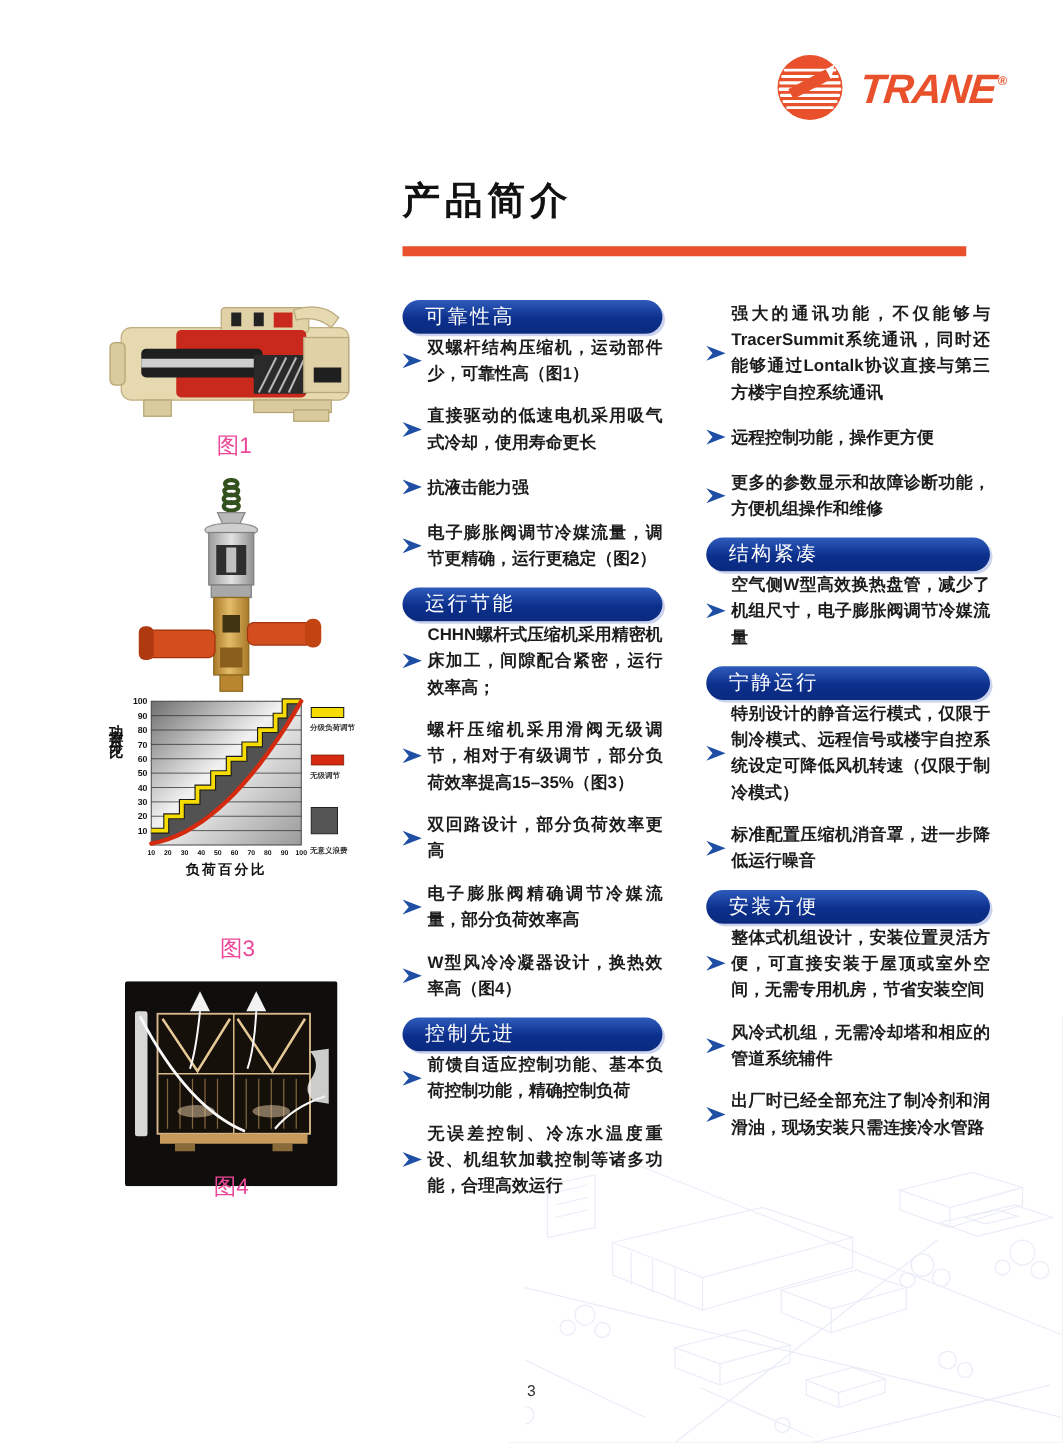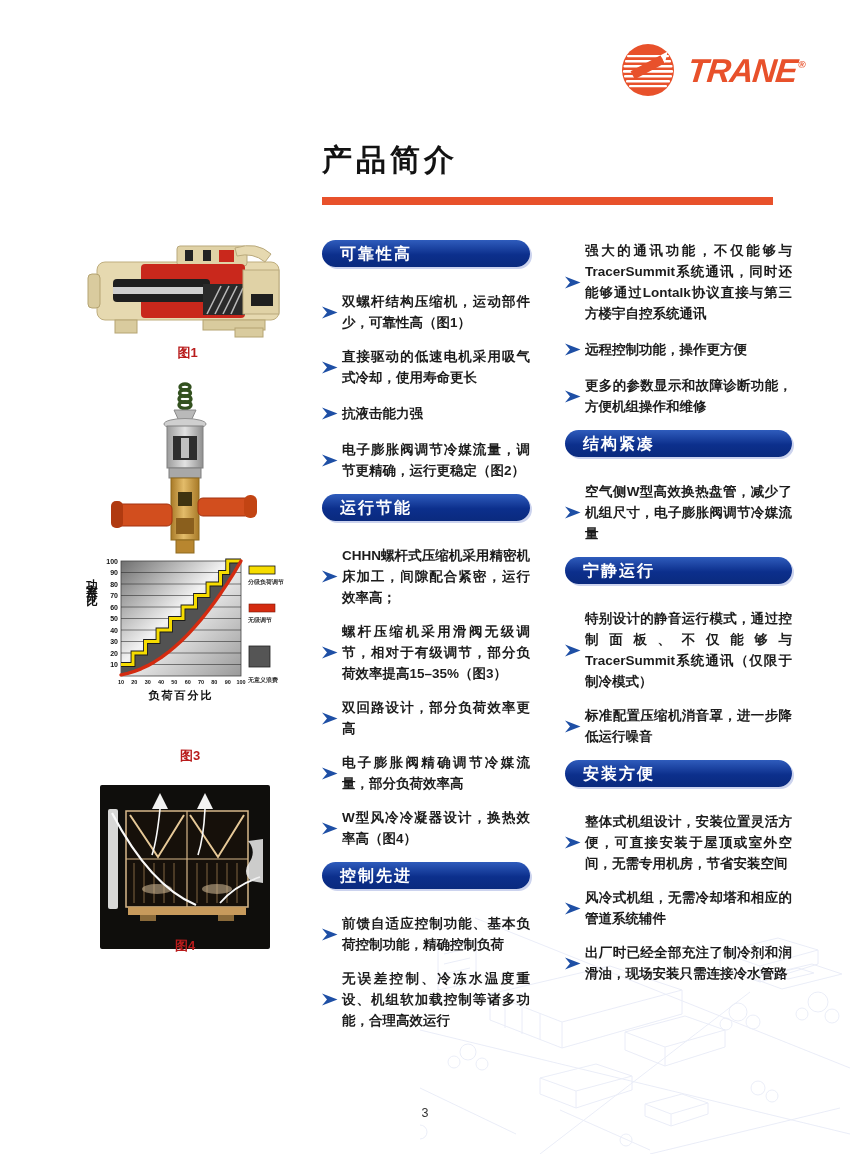--- a/index.html
+++ b/index.html
@@ -20,32 +20,32 @@
   .logo-reg{font-size:10px;font-style:normal;vertical-align:14px;margin-left:1px;}
   
   .page-title{
     position:absolute;left:322px;top:140px;font-size:30px;font-weight:700;
     letter-spacing:4px;color:#121212;
   }
   .accent-bar{position:absolute;left:322px;top:197px;width:451px;height:8px;background:#e8512b;}
   
   .fig{position:absolute;}
   .fig-caption{
-    position:absolute;text-align:center;font-size:13px;font-weight:700;color:#b91c1c;
+    position:absolute;text-align:center;font-size:18px;font-weight:400;color:#ec4899;
   }
   
   .col{position:absolute;top:240px;}
   .col-mid{left:322px;width:208px;}
   .col-right{left:565px;width:227px;}
   .sec-bar{
     height:27px;line-height:27px;border-radius:14px;
     background:linear-gradient(#2f5cbc,#0c2f8c 55%,#0a2a7e);
     box-shadow:2px 2px 0 #ccd3ee;
-    color:#fff;font-size:16px;font-weight:700;letter-spacing:2px;
-    padding-left:18px;margin-bottom:24px;box-sizing:border-box;
+    color:#fff;font-size:16px;font-weight:400;letter-spacing:2px;
+    padding-left:18px;margin-bottom:0;box-sizing:border-box;
   }
   .sec-bar.mt{margin-top:10px;}
   .bullet{
     display:flex;align-items:center;margin-bottom:13px;
     font-size:13.5px;line-height:21px;font-weight:600;color:#1c1c1c;
   }
   .bullet .arrow{flex:0 0 20px;padding-top:4px;}
   .bullet .btext{flex:1;text-align:justify;}
   
   .chart-wrap{position:absolute;left:84px;top:556px;width:212px;height:160px;}
@@ -409,21 +409,21 @@
           </svg></span>
       <span class="btext">空气侧W型高效换热盘管，减少了机组尺寸，电子膨胀阀调节冷媒流量</span>
     </div>
 
     <div class="sec-bar mt">宁静运行</div>
 
     <div class="bullet">
       <span class="arrow"><svg width="16" height="13" viewBox="0 0 16 13">
             <path d="M0,0.5 L15.5,6.5 L0,12.5 L5,6.5 Z" fill="#1e4fa5"></path>
           </svg></span>
-      <span class="btext">特别设计的静音运行模式，通过控制面板、不仅能够与TracerSummit系统通讯（仅限于制冷模式）</span>
+      <span class="btext">特别设计的静音运行模式，仅限于制冷模式、远程信号或楼宇自控系统设定可降低风机转速（仅限于制冷模式）</span>
     </div>
     <div class="bullet">
       <span class="arrow"><svg width="16" height="13" viewBox="0 0 16 13">
             <path d="M0,0.5 L15.5,6.5 L0,12.5 L5,6.5 Z" fill="#1e4fa5"></path>
           </svg></span>
       <span class="btext">标准配置压缩机消音罩，进一步降低运行噪音</span>
     </div>
 
     <div class="sec-bar mt">安装方便</div>
 

